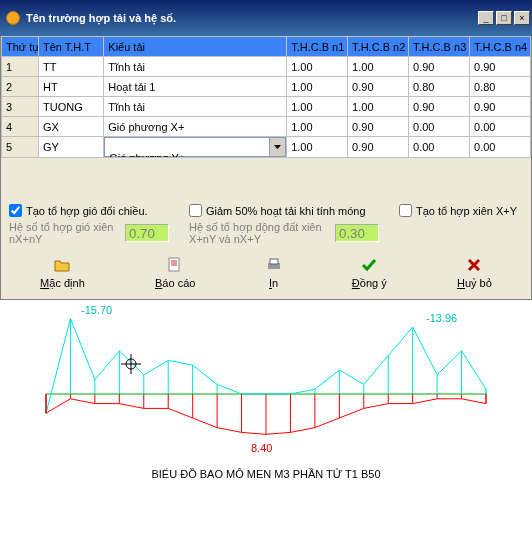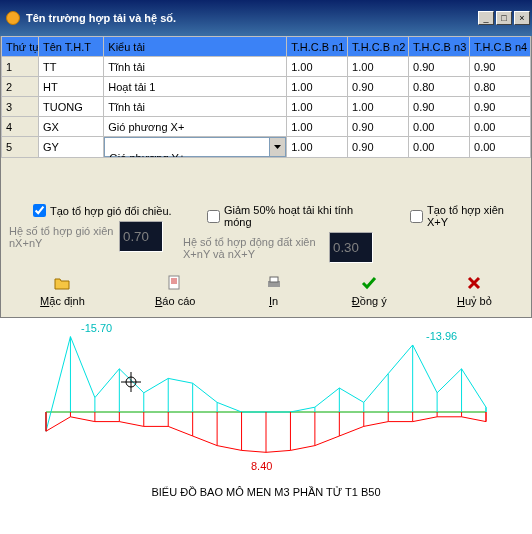--- a/index.html
+++ b/index.html
@@ -18,24 +18,24 @@
   .col-type { width: 168px; }
   .col-n { width: 56px; }
   .combo-cell { position: relative; padding: 0 !important; }
   .combo { display: flex; height: 20px; border: 1px solid #7f9db9; background: #fff; }
   .combo span { flex: 1; padding: 14px 4px; }
   .combo-btn { width: 16px; background: #d4d0c8; border-left: 1px solid #7f9db9; display: flex; align-items: center; justify-content: center; }
   .combo-btn svg { width: 7px; height: 4px; }
   .dropdown { position: absolute; top: 20px; left: 0; width: 165px; background: #fff; border: 1px solid #000; z-index: 10; }
   .options { display: flex; padding: 6px 8px; gap: 10px; align-items:flex-start; }
   .opt-col { display:flex; flex-direction:column; gap:4px; }
-  .chk { display: flex; align-items: center; gap: 4px; margin-left: 24px; }
+  .chk { display: flex; align-items: center; gap: 4px; }
   .chk input { margin:0; }
   .disabled { color: #808080; }
-  .txtbox { width: 44px; height: 31px; border: 1px inset #fff; background:#0f172a; color:#808080; padding: 1px 3px; }
+  .txtbox { width: 44px; height: 18px; border: 1px inset #fff; background:#bef264; color:#808080; padding: 1px 3px; }
   .toolbar { display:flex; justify-content:space-around; padding: 6px 4px 10px; }
   .tbtn { display:flex; align-items:center; gap:4px; cursor:pointer;flex-direction:column; }
   .tbtn .ico { width:16px; height:16px; }
   .underline-first::first-letter { text-decoration: underline; }
   .chart-area { padding: 4px 10px 10px; background:#fff; }
   .chart-caption { text-align:center; font-size: 11px; padding-top: 8px; }
   svg.chart { width: 100%; height: 156px; display:block; }
 </style>
 </head>
 <body>
@@ -131,21 +131,21 @@
     </table>
 
     <div style="height:40px"></div>
 
     <div class="options">
       <div class="opt-col" style="width:170px">
         <label class="chk">
           <input type="checkbox" checked="" style="">
           <span>Tạo tổ hợp gió đổi chiều.</span>
         </label>
-        <div style="display:flex; align-items:center">
+        <div style="display:flex; gap:6px; align-items:center">
           <span class="disabled" style="width:110px; white-space:pre-line">Hệ số tổ hợp gió xiên
 nX+nY</span>
           <input class="txtbox" readonly="" value="0.70" style="">
         </div>
       </div>
       <div class="opt-col" style="width:200px">
         <label class="chk">
           <input type="checkbox" style="">
           <span>Giảm 50% hoạt tải khi tính móng</span>
         </label>

